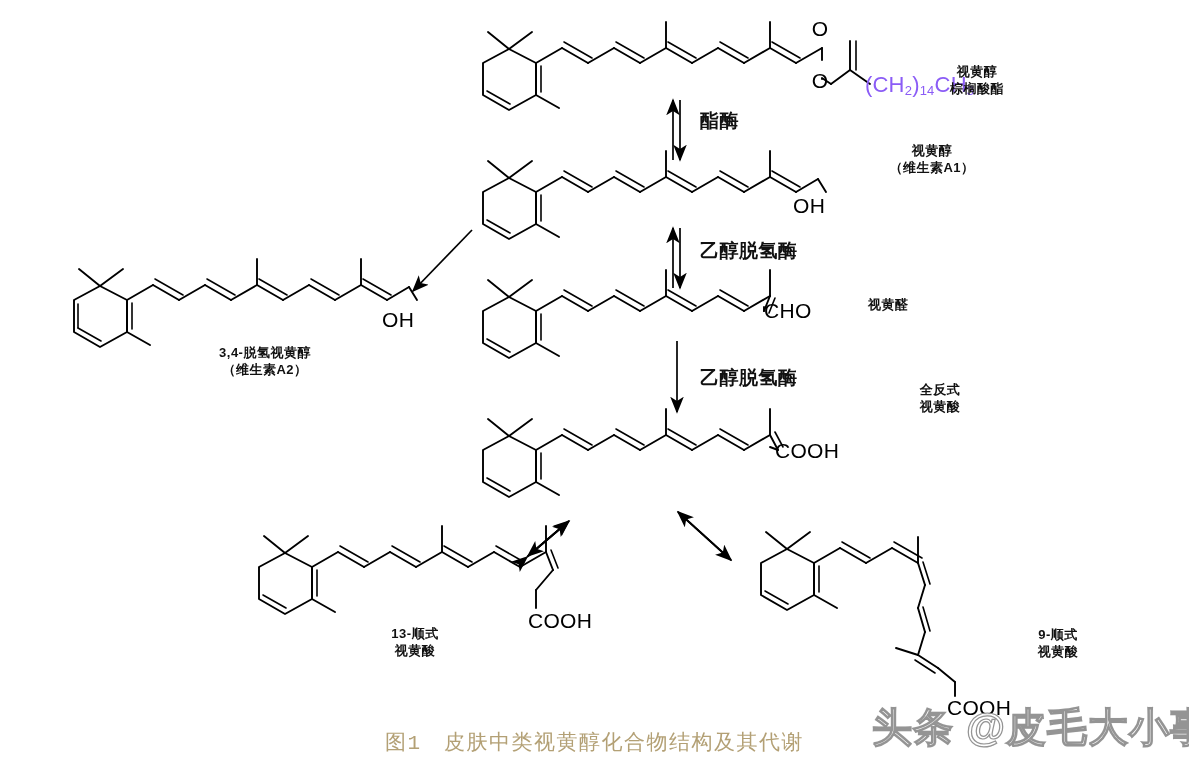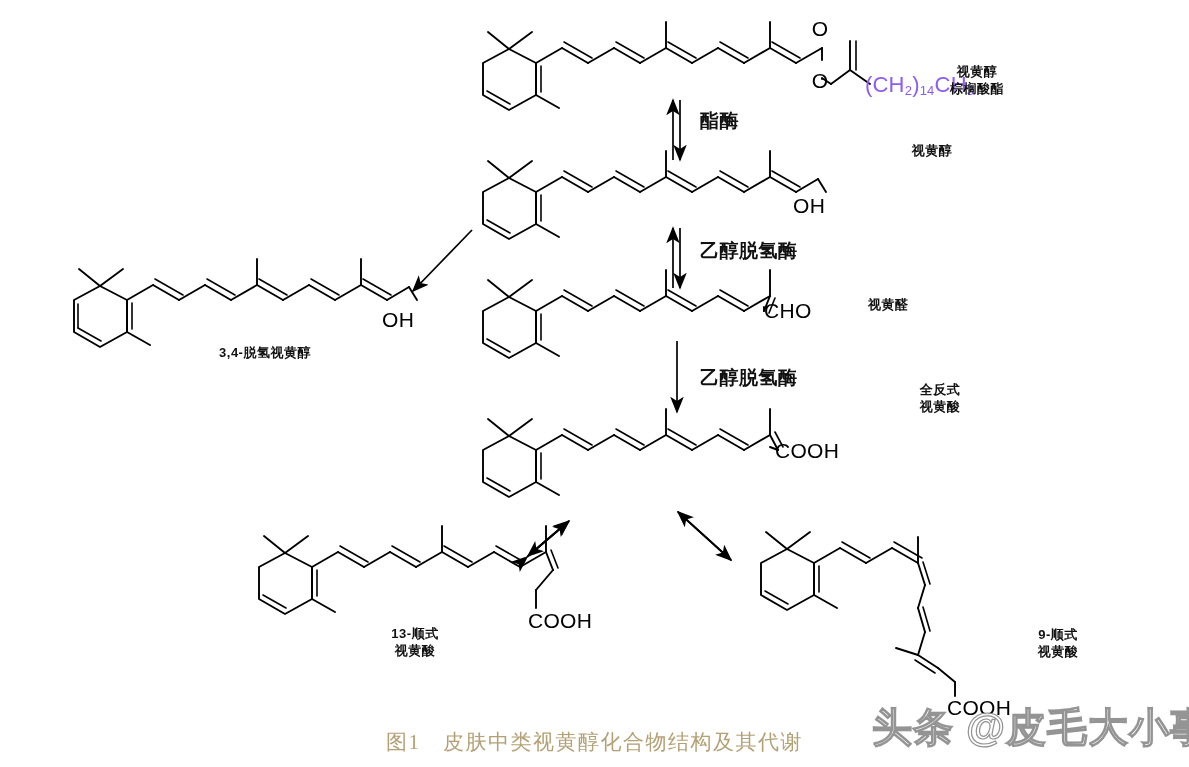--- a/index.html
+++ b/index.html
@@ -85,21 +85,21 @@
   .formula-text sub {
     font-size: 13px;
     vertical-align: -0.25em;
   }
   #figure-caption {
     position: absolute;
     left: 0;
     top: 728px;
     width: 1189px;
     text-align: center;
-    font-family: Liberation Serif, serif;
+    font-family: Liberation Mono, monospace;
     font-size: 21px;
     color: #b3a075;
     letter-spacing: 1.5px;
     white-space: nowrap;
   }
   #watermark {
     position: absolute;
     left: 872px;
     top: 700px;
     font-family: "Liberation Sans", "DejaVu Sans", sans-serif;
@@ -393,24 +393,26 @@
 
   <div class="formula-text" style="left:865px; top:72px;">(CH<sub>2</sub>)<sub>14</sub>CH<sub>3</sub></div>
 
   <div class="cn-label two-line" style="left:950px; top:63px;">
     <div>视黄醇</div>
     <div>棕榈酸酯</div>
   </div>
 
   <div class="cn-label two-line" style="left:852px; top:142px; width:160px;">
     <div>视黄醇</div>
+    <div>（维生素A1）</div>
   </div>
 
   <div class="cn-label two-line" style="left:160px; top:344px; width:210px;">
     <div>3,4-脱氢视黄醇</div>
+    <div>（维生素A2）</div>
   </div>
 
   <div class="cn-label" style="left:868px; top:296px;">视黄醛</div>
 
   <div class="cn-label two-line" style="left:890px; top:381px; width:100px;">
     <div>全反式</div>
     <div>视黄酸</div>
   </div>
 
   <div class="cn-label two-line" style="left:360px; top:625px; width:110px;text-align:center;">

